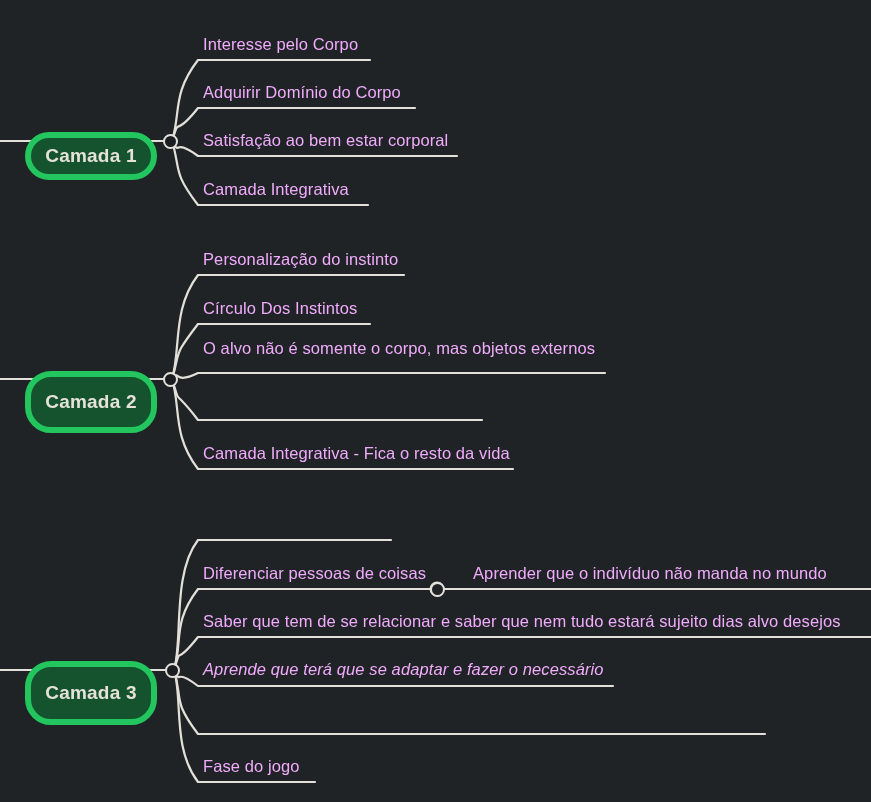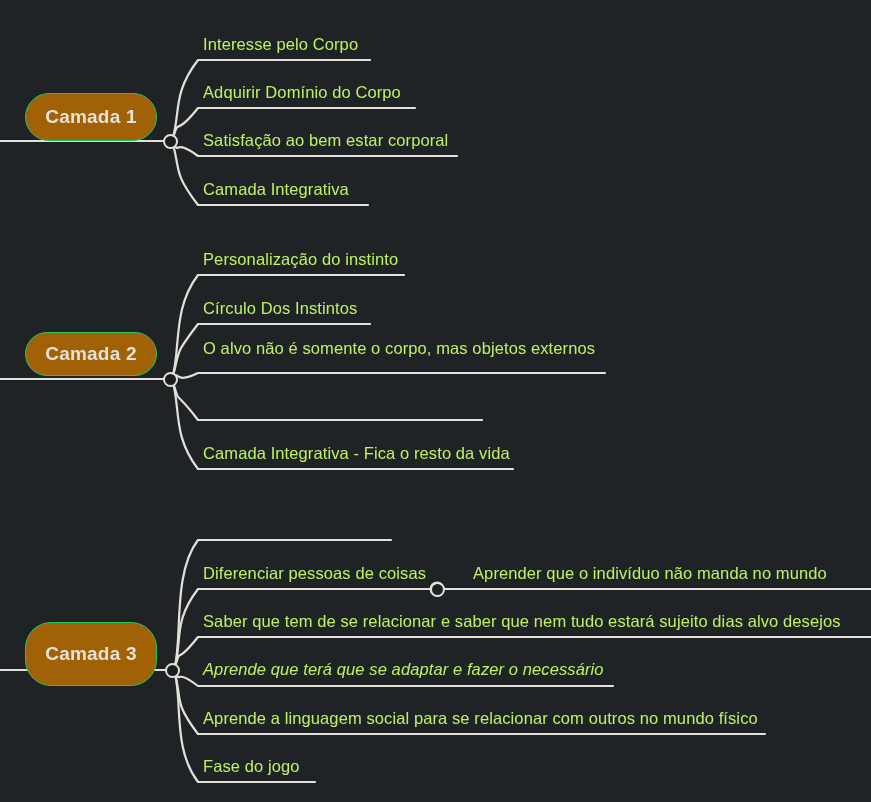--- a/index.html
+++ b/index.html
@@ -19,35 +19,36 @@
   #edges {
     position: absolute;
     left: 0; top: 0;
     width: 871px;
     height: 802px;
     pointer-events: none;
   }
   .node-pill {
     position: absolute;
     box-sizing: border-box;
-    background: #a16207;
-    border: 1px solid #22c55e;
+    background: #14532d;
+    border: 6px solid #22c55e;
     border-radius: 26px;
     display: flex;
     align-items: center;
     justify-content: center;
     color: #e6e2da;
     font-size: 19px;
     font-weight: bold;
     letter-spacing: 0.2px;
     white-space: nowrap;
+    margin-top: 39px;
   }
   .leaf-label {
     position: absolute;
-    color: #bef264;
+    color: #f0abfc;
     font-size: 16.5px;
     font-weight: normal;
     white-space: nowrap;
     letter-spacing: 0.1px;
     line-height: 1;
   }
   .dot {
     position: absolute;
     box-sizing: border-box;
     width: 15px;
@@ -90,36 +91,35 @@
   <div class="node-pill" style="left: 25px; top: 93px; width: 132px; height: 48px;">
     <span>Camada 1</span>
   </div>
   <div class="dot" style="left: 162.5px; top: 133.5px;"></div>
 
   <div class="leaf-label" style="left: 203px; top: 36px;">Interesse pelo Corpo</div>
   <div class="leaf-label" style="left: 203px; top: 84px;">Adquirir Domínio do Corpo</div>
   <div class="leaf-label" style="left: 203px; top: 132px; text-align: right;">Satisfação ao bem estar corporal</div>
   <div class="leaf-label" style="left: 203px; top: 181px;">Camada Integrativa</div>
 
-  <div class="node-pill" style="left: 25px; top: 332px; width: 132px; height: 44px;">
+  <div class="node-pill" style="left: 25px; top: 332px; width: 132px; height: 62px;">
     <span>Camada 2</span>
   </div>
   <div class="dot" style="left: 162.5px; top: 371.5px;"></div>
 
   <div class="leaf-label" style="left: 203px; top: 251px;">Personalização do instinto</div>
   <div class="leaf-label" style="left: 203px; top: 300px;">Círculo Dos Instintos</div>
   <div class="leaf-label" style="left: 203px; top: 340px;">O alvo não é somente o corpo, mas objetos externos</div>
   <div class="leaf-label" style="left: 203px; top: 445px;">Camada Integrativa - Fica o resto da vida</div>
 
   <div class="node-pill" style="left: 25px; top: 622px; width: 132px; height: 64px;">
     <span>Camada 3</span>
   </div>
   <div class="dot" style="left: 164.5px; top: 662.5px;"></div>
 
   <div class="leaf-label" style="left: 203px; top: 565px;">Diferenciar pessoas de coisas</div>
   <div class="dot hollow" style="left: 429.5px; top: 581.5px;"></div>
   <div class="leaf-label" style="left: 473px; top: 565px;">Aprender que o indivíduo não manda no mundo</div>
   <div class="leaf-label" style="left: 203px; top: 613px;">Saber que tem de se relacionar e saber que nem tudo estará sujeito dias alvo desejos</div>
   <div class="leaf-label" style="left: 203px; top: 661px; font-style: italic;">Aprende que terá que se adaptar e fazer o necessário</div>
-  <div class="leaf-label" style="left: 203px; top: 710px;">Aprende a linguagem social para se relacionar com outros no mundo físico</div>
   <div class="leaf-label" style="left: 203px; top: 758px;">Fase do jogo</div>
 
 </div>
 
 </body></html>

